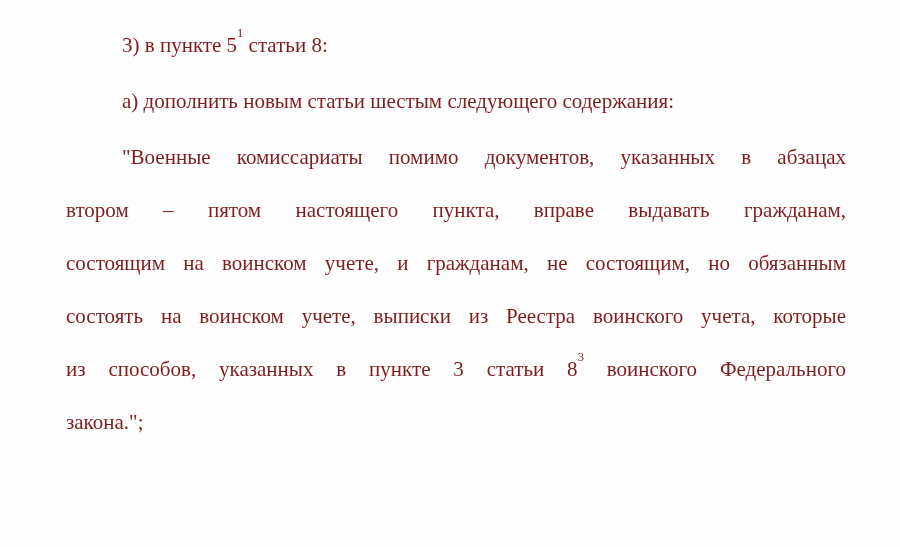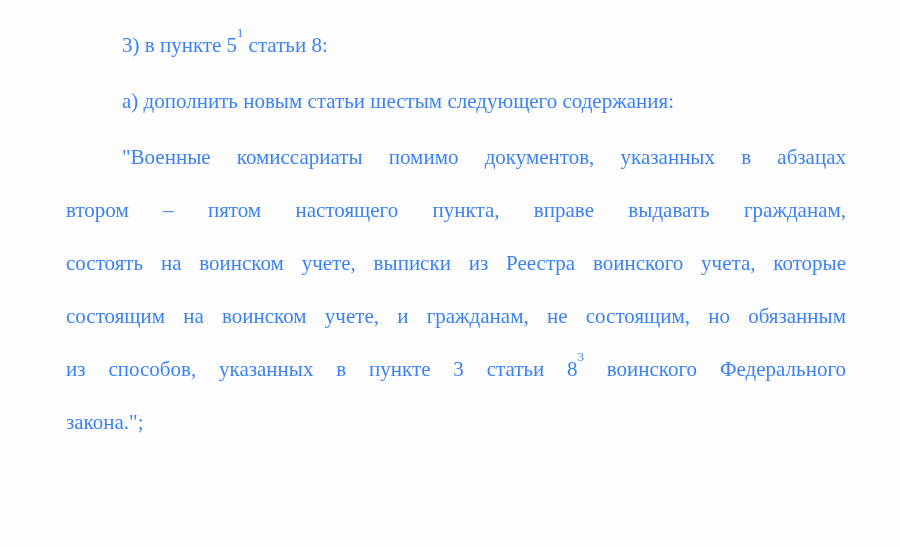--- a/index.html
+++ b/index.html
@@ -5,21 +5,21 @@
   html, body {
     margin: 0;
     padding: 0;
     background: #ffffff;
   }
   .page {
     position: relative;
     width: 900px;
     height: 547px;
     background: #fdfdfd;
-    color: #3b82f6;
+    color: #7f1d1d;
     font-family: "Liberation Serif", "DejaVu Serif", serif;
     font-size: 21px;
     overflow: hidden;
     box-sizing: border-box;
     padding: 19px 54px 0 66px;
   }
   .line {
     line-height: 53px;
     white-space: nowrap;
   }
@@ -54,19 +54,19 @@
 
 <div class="page">
 
   <div class="line indent gap-after"><span>3) в пункте 5</span><sup class="ss">1</sup><span> статьи 8:</span></div>
 
   <div class="line indent gap-after">а) дополнить новым статьи шестым следующего содержания:</div>
 
   <div>
     <div class="jline indent">"Военные комиссариаты помимо документов, указанных в абзацах</div>
     <div class="jline">втором – пятом настоящего пункта, вправе выдавать гражданам,</div>
+    <div class="jline">состоящим на воинском учете, и гражданам, не состоящим, но обязанным</div>
     <div class="jline">состоять на воинском учете, выписки из Реестра воинского учета, которые</div>
-    <div class="jline">состоящим на воинском учете, и гражданам, не состоящим, но обязанным</div>
     <div class="jline"><span>из способов, указанных в пункте 3 статьи 8</span><sup class="ss">3</sup><span> воинского Федерального</span></div>
     <div class="lastline">закона.";</div>
   </div>
 
 </div>
 
 </body></html>

